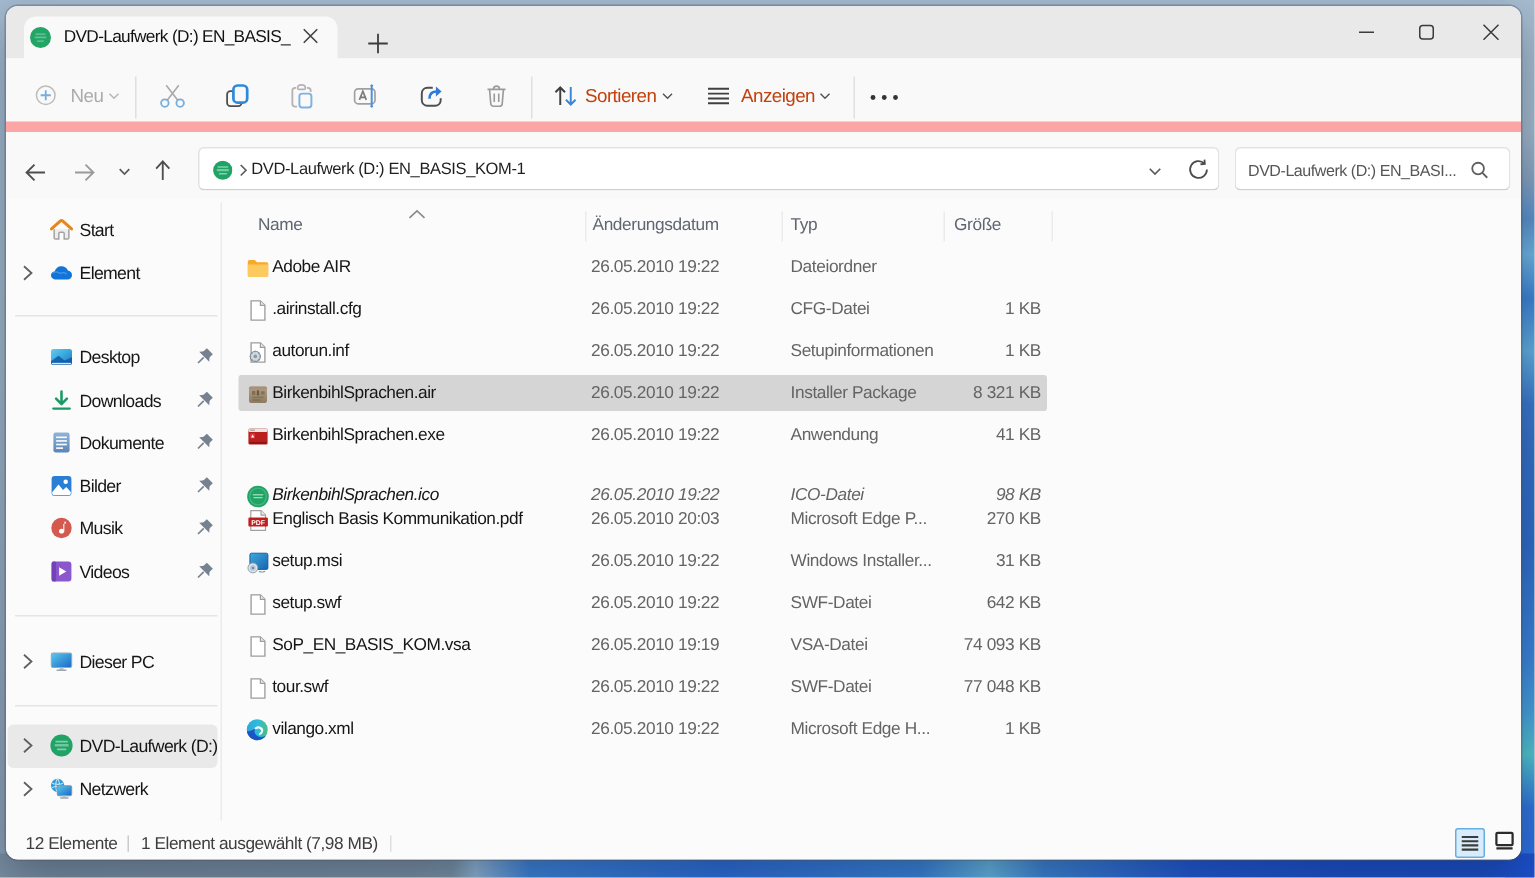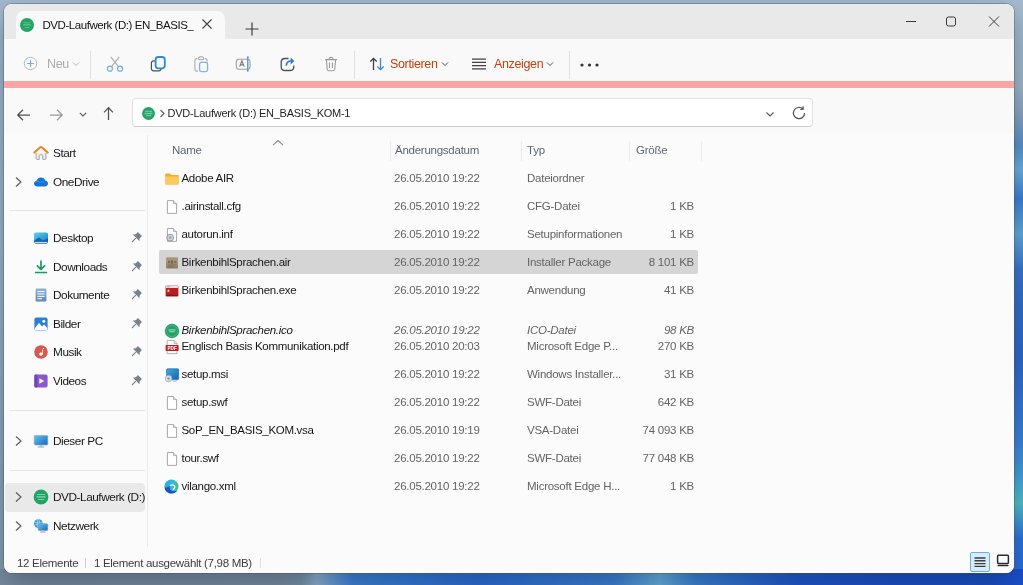--- a/index.html
+++ b/index.html
@@ -212,20 +212,27 @@
           <path d="M2.5 2 L6 5.5 L2.5 9" fill="none" stroke="#5a5a5a" stroke-width="1.1"></path>
         </svg>
       <div class="addrtext">DVD-Laufwerk (D:) EN_BASIS_KOM-1</div>
       <svg class="abs" style="left:631px; top:11px;" width="12" height="9" viewBox="0 0 12 9">
           <path d="M2.5 2.5 L6 6 L9.5 2.5" fill="none" stroke="#5a5a5a" stroke-width="1.1"></path>
         </svg>
       <svg class="abs" style="left:658px; top:6px;" width="16" height="16" viewBox="0 0 16 16">
           <path d="M13.6 8 a5.6 5.6 0 1 1 -1.7 -4 M12 1.4 L12.2 4.3 L9.3 4.5" fill="none" stroke="#4c4c4c" stroke-width="1.2"></path>
         </svg>
     </div>
+    <div class="searchfield">
+      <div class="searchtext">DVD-Laufwerk (D:) EN_BASI...</div>
+      <svg class="abs" style="left:156px; top:8px;" width="13" height="13" viewBox="0 0 13 13">
+          <circle cx="5.4" cy="5.4" r="3.9" fill="none" stroke="#5f5f5f" stroke-width="1.2"></circle>
+          <path d="M8.3 8.3 L11.5 11.5" stroke="#5f5f5f" stroke-width="1.2"></path>
+        </svg>
+    </div>
   </div>
 
   <div class="content">
     <div style="position:absolute; left:143px; top:2px; width:1px; height:412px; background:#ebebeb;"></div>
     <div class="sidebar">
       <div class="srow" style="top:6px;">
         <div class="sicon">
             <svg width="16" height="16" viewBox="0 0 16 16">
               <path d="M3.1 7.9 V13.5 C3.1 14 3.5 14.4 4 14.4 H6.2 V10.7 C6.2 10.2 6.6 9.8 7.1 9.8 H8.9 C9.4 9.8 9.8 10.2 9.8 10.7 V14.4 H12 C12.5 14.4 12.9 14 12.9 13.5 V7.9" fill="#ededed" stroke="#a3a3a3" stroke-width="1"></path>
               <path d="M1.3 7.6 L7.3 2.3 C7.7 1.95 8.3 1.95 8.7 2.3 L14.7 7.6" fill="none" stroke="#e8851c" stroke-width="2" stroke-linecap="round" stroke-linejoin="round"></path>
@@ -238,21 +245,21 @@
             <svg width="16" height="16" viewBox="0 0 16 16">
               <path d="M6 3.5 L11 8 L6 12.5" fill="none" stroke="#5f5f5f" stroke-width="1.2"></path>
             </svg>
           </div>
         <div class="sicon">
             <svg width="16" height="16" viewBox="0 0 16 16">
               <path d="M4.4 12.4 C2.5 12.4 1 11.1 1 9.5 C1 8.1 2.1 7 3.6 6.8 C4 4.9 5.8 3.5 8 3.5 C10 3.5 11.7 4.7 12.2 6.4 C13.8 6.6 15 7.8 15 9.4 C15 11 13.7 12.4 11.8 12.4 Z" fill="#1273d9"></path>
               <path d="M2 8.2 C3.4 7.1 5.6 7 7.2 8.4 C8.4 7.4 10.4 7.6 11.4 8.8" fill="none" stroke="#4aa0ea" stroke-width="0.9" opacity="0.85"></path>
             </svg>
           </div>
-        <div class="slabel">OneDrive</div>
+        <div class="slabel">Element</div>
       </div>
       <div class="ssep" style="top:77px;"></div>
       <div class="srow" style="top:91px;">
         <div class="sicon">
             <svg width="16" height="16" viewBox="0 0 16 16">
               <defs>
                 <linearGradient id="dsk" x1="0" y1="0" x2="1" y2="1">
                   <stop offset="0" stop-color="#63cdef"></stop>
                   <stop offset="0.5" stop-color="#37a8dd"></stop>
                   <stop offset="1" stop-color="#1a74c0"></stop>
@@ -481,21 +488,21 @@
               <rect x="4" y="5.6" width="2.2" height="2.6" fill="#6d5c44" opacity="0.7"></rect>
               <rect x="7.2" y="5.2" width="1.6" height="3.4" fill="#5d4c36" opacity="0.8"></rect>
               <rect x="10" y="5.8" width="2.4" height="2.2" fill="#6d5c44" opacity="0.6"></rect>
               <rect x="4.2" y="9.4" width="7.6" height="1" fill="#6d5c44" opacity="0.5"></rect>
               <rect x="4.2" y="11.2" width="5.6" height="1" fill="#6d5c44" opacity="0.5"></rect>
             </svg>
           </div>
         <div class="fname">BirkenbihlSprachen.air</div>
           <div class="fdate">26.05.2010 19:22</div>
           <div class="ftype">Installer Package</div>
-          <div class="fsize">8 101 KB</div>
+          <div class="fsize">8 321 KB</div>
       </div>
       <div class="frow" style="top:144px;">
         <div class="ficon">
             <svg width="16" height="16" viewBox="0 0 16 16">
               <rect x="1.6" y="2.6" width="12.8" height="10.8" rx="1" fill="#b91f1f"></rect>
               <rect x="1.6" y="2.6" width="12.8" height="2.4" rx="1" fill="#e8e6e3"></rect>
               <rect x="2.6" y="3.2" width="3.4" height="1.2" fill="#b9b6b2"></rect>
               <rect x="2.8" y="6" width="3.2" height="3.2" rx="0.4" fill="#e03c3c"></rect>
               <path d="M3.4 8.6 L4.4 6.6 L5.4 8.6 Z" fill="#fff"></path>
               <rect x="2.4" y="11.8" width="11.2" height="1" fill="#801212"></rect>

